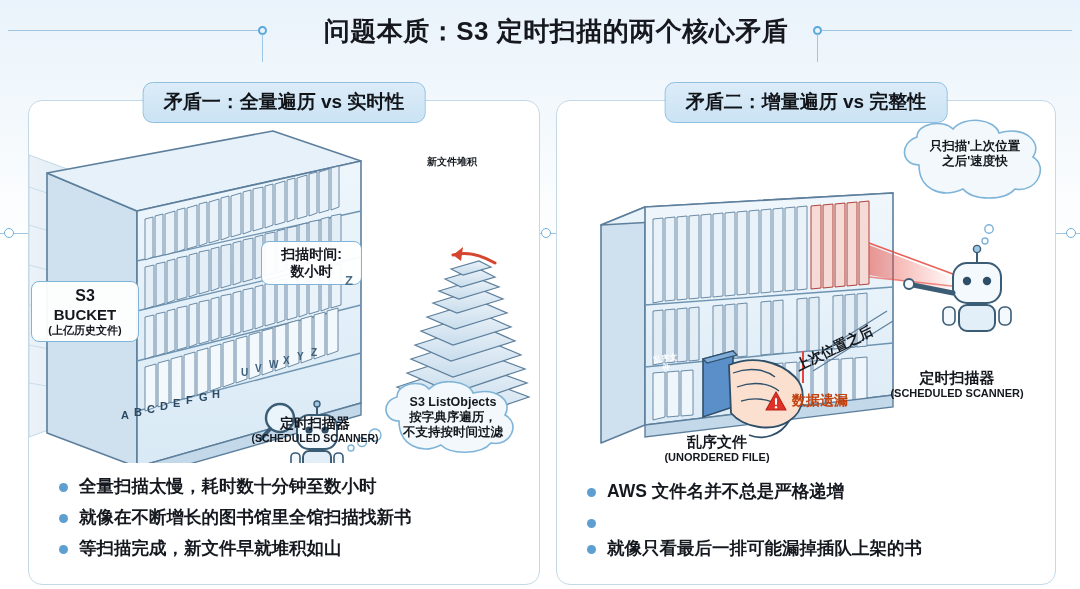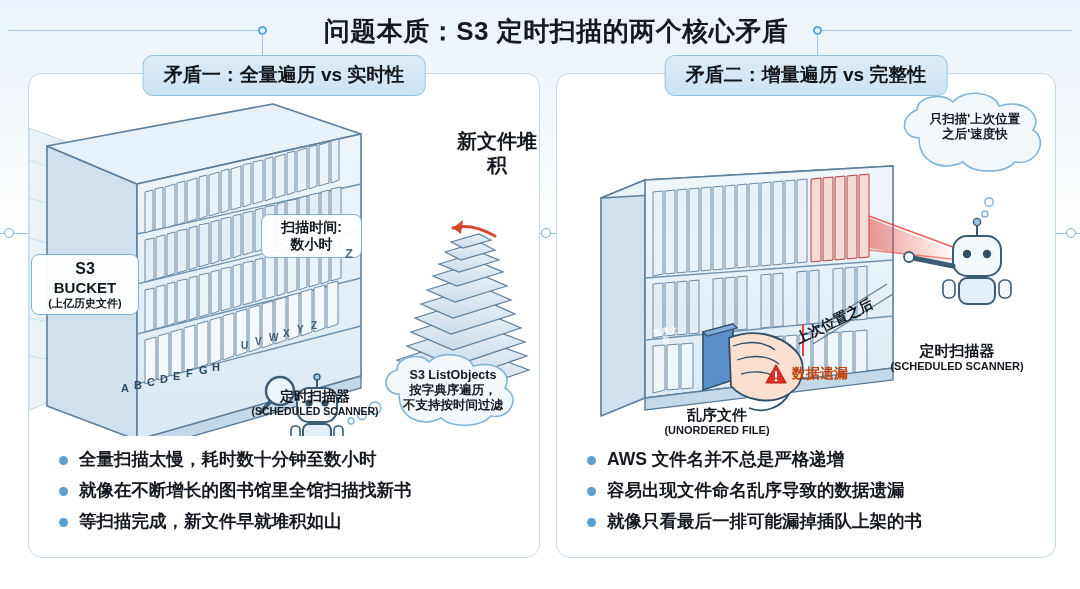--- a/index.html
+++ b/index.html
@@ -34,21 +34,21 @@
   .title-dot.left  { left: 258px; }
   .title-dot.right { right: 258px; }
   .title-drop {
     position: absolute; top: 34px; width: 1px; height: 28px; background: #9ec6e4;
   }
   .title-drop.left  { left: 262px; }
   .title-drop.right { right: 262px; }
 
   
   .panel {
-    position: absolute; top: 73px; height: 485px;
+    position: absolute; top: 100px; height: 485px;
     background: #ffffff;
     border: 1.5px solid #c4d9e8;
     border-radius: 14px;
     text-decoration: underline;
   }
   .panel.left  { left: 28px;  width: 512px; }
   .panel.right { left: 556px; width: 500px; }
 
   .panel-header {
     position: absolute; top: -19px; left: 50%; transform: translateX(-50%);
@@ -308,21 +308,21 @@
     <div style="font-size:16px;">S3</div>
     <div style="font-size:15px;">BUCKET</div>
     <div style="font-size:11px;">(上亿历史文件)</div>
   </div>
 
   <div class="art-label boxed" style="left: 232px; top: 140px; width: 101px; font-size: 14px;">
     <div>扫描时间:</div>
     <div>数小时</div>
   </div>
 
-  <div class="art-label" style="left: 398px; top: 55px; font-size: 20px; margin-left: 28px;">新文件堆积</div>
+  <div class="art-label" style="left: 398px; top: 55px; font-size: 10px;">新文件堆积</div>
 
   <div class="art-label" style="left: 316px; top: 172px; font-size: 13px; color:#4a6d88;">Z</div>
 
   <div style="position:absolute; left:88px; top:290px; font-size:11px; font-weight:bold; color:#2c4a63;">
     <span style="position:absolute; left:4px;  top:18px;">A</span>
     <span style="position:absolute; left:17px; top:15px;">B</span>
     <span style="position:absolute; left:30px; top:12px;">C</span>
     <span style="position:absolute; left:43px; top:9px;">D</span>
     <span style="position:absolute; left:56px; top:6px;">E</span>
     <span style="position:absolute; left:69px; top:3px;">F</span>
@@ -538,20 +538,19 @@
     <div style="font-size:11px; font-weight:bold;">(SCHEDULED SCANNER)</div>
   </div>
 
   <div class="bullets">
     <div class="bullet-row">
       <span class="bullet-dot"></span>
       <span class="bullet-text">AWS 文件名并不总是严格递增</span>
     </div>
     <div class="bullet-row">
       <span class="bullet-dot"></span>
-      <span class="bullet-text">容易出现文件命名乱序导致的数据遗漏</span>
     </div>
     <div class="bullet-row">
       <span class="bullet-dot"></span>
       <span class="bullet-text">就像只看最后一排可能漏掉插队上架的书</span>
     </div>
   </div>
 </div>
 
 </body></html>

